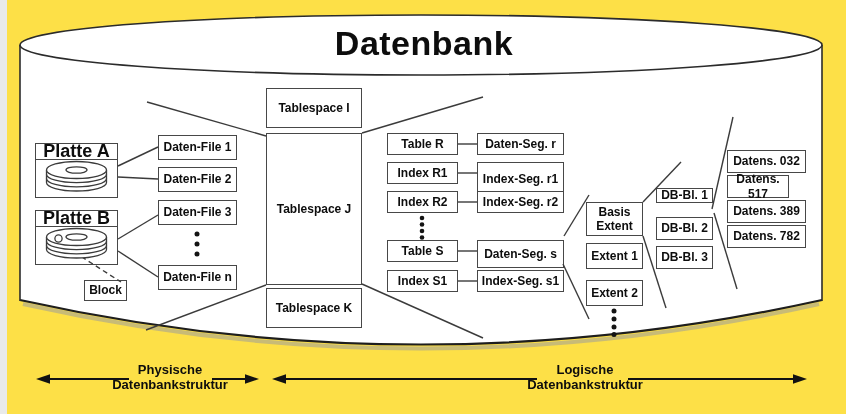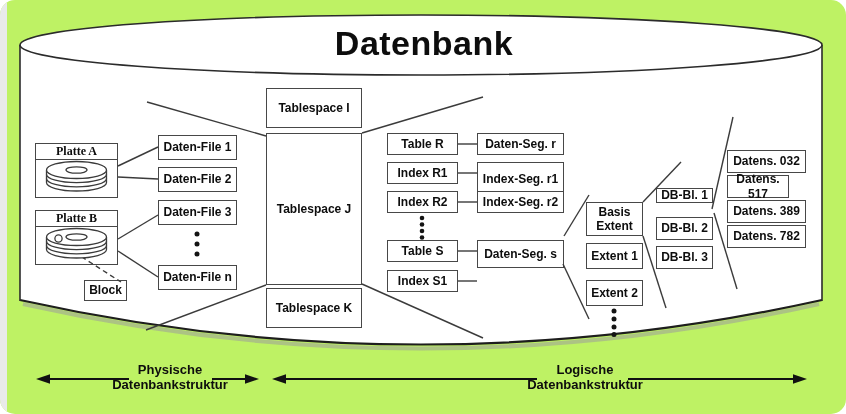--- a/index.html
+++ b/index.html
@@ -1,37 +1,37 @@
 <!DOCTYPE html>
 <html><head>
 <meta charset="utf-8">
 <style>
   * { box-sizing: border-box; }
   html,body { margin:0; padding:0; }
   .stage {
     position:relative; width:846px; height:414px;
-    background:#bef264; overflow:hidden;
-    font-family:"Liberation Sans", sans-serif; color:#0d0d0d;border-radius:15px;
+    background:#fde047; overflow:hidden;
+    font-family:"Liberation Sans", sans-serif; color:#0d0d0d;
   }
   .layer { position:absolute; left:0; top:0; }
   #line-layer { pointer-events:none; z-index:2; }
   #bg-layer { z-index:0; }
   .edge-strip { position:absolute; left:0; top:0; width:7px; height:414px; background:#e9eaea; z-index:0; }
   .box {
     position:absolute; z-index:1; background:#fff;
     border:1.5px solid #474747;
     display:flex; align-items:center; justify-content:center;
     text-align:center; font-weight:700; font-size:12px; line-height:1.18;
     padding:0 2px;
   }
   .platte { flex-direction:column; justify-content:flex-start; padding:0; }
   .platte-header {
     width:100%; height:16px; border-bottom:1.5px solid #474747;
     display:flex; align-items:center; justify-content:center;
-    font-weight:700; font-size:12px;font-family:Liberation Serif, serif;
+    font-weight:700; font-size:18px;
   }
   .title {
     position:absolute; z-index:1; left:274px; top:24px; width:300px;
     text-align:center; font-size:34px; font-weight:700; letter-spacing:.5px;
   }
   .legend {
     position:absolute; z-index:1; text-align:center;
     font-weight:700; font-size:13px; line-height:15px;
   }
   .legend div { white-space:nowrap; }
@@ -75,20 +75,21 @@
 
   <div class="box" style="left:266px;top:288px;width:96px;height:40px">Tablespace K</div>
   <div class="box" style="left:477px;top:133px;width:87px;height:22px">Daten-Seg. r</div>
   <div class="box" style="left:387px;top:162px;width:71px;height:22px">Index R1</div>
   <div class="box" style="left:477px;top:162px;width:87px;height:34px">Index-Seg. r1</div>
   <div class="box" style="left:387px;top:191px;width:71px;height:22px">Index R2</div>
   <div class="box" style="left:477px;top:191px;width:87px;height:22px">Index-Seg. r2</div>
   <div class="box" style="left:387px;top:240px;width:71px;height:22px">Table S</div>
   <div class="box" style="left:477px;top:240px;width:87px;height:28px">Daten-Seg. s</div>
   <div class="box" style="left:387px;top:270px;width:71px;height:22px">Index S1</div>
+  <div class="box" style="left:477px;top:270px;width:87px;height:22px">Index-Seg. s1</div>
 
   <div class="box" style="left:586px;top:202px;width:57px;height:34px">Basis Extent</div>
   <div class="box" style="left:586px;top:243px;width:57px;height:26px">Extent 1</div>
   <div class="box" style="left:586px;top:280px;width:57px;height:26px">Extent 2</div>
 
   <div class="box" style="left:656px;top:188px;width:57px;height:15px">DB-Bl. 1</div>
   <div class="box" style="left:656px;top:217px;width:57px;height:23px">DB-Bl. 2</div>
   <div class="box" style="left:656px;top:246px;width:57px;height:23px">DB-Bl. 3</div>
 
   <div class="box" style="left:727px;top:150px;width:79px;height:23px">Datens. 032</div>

